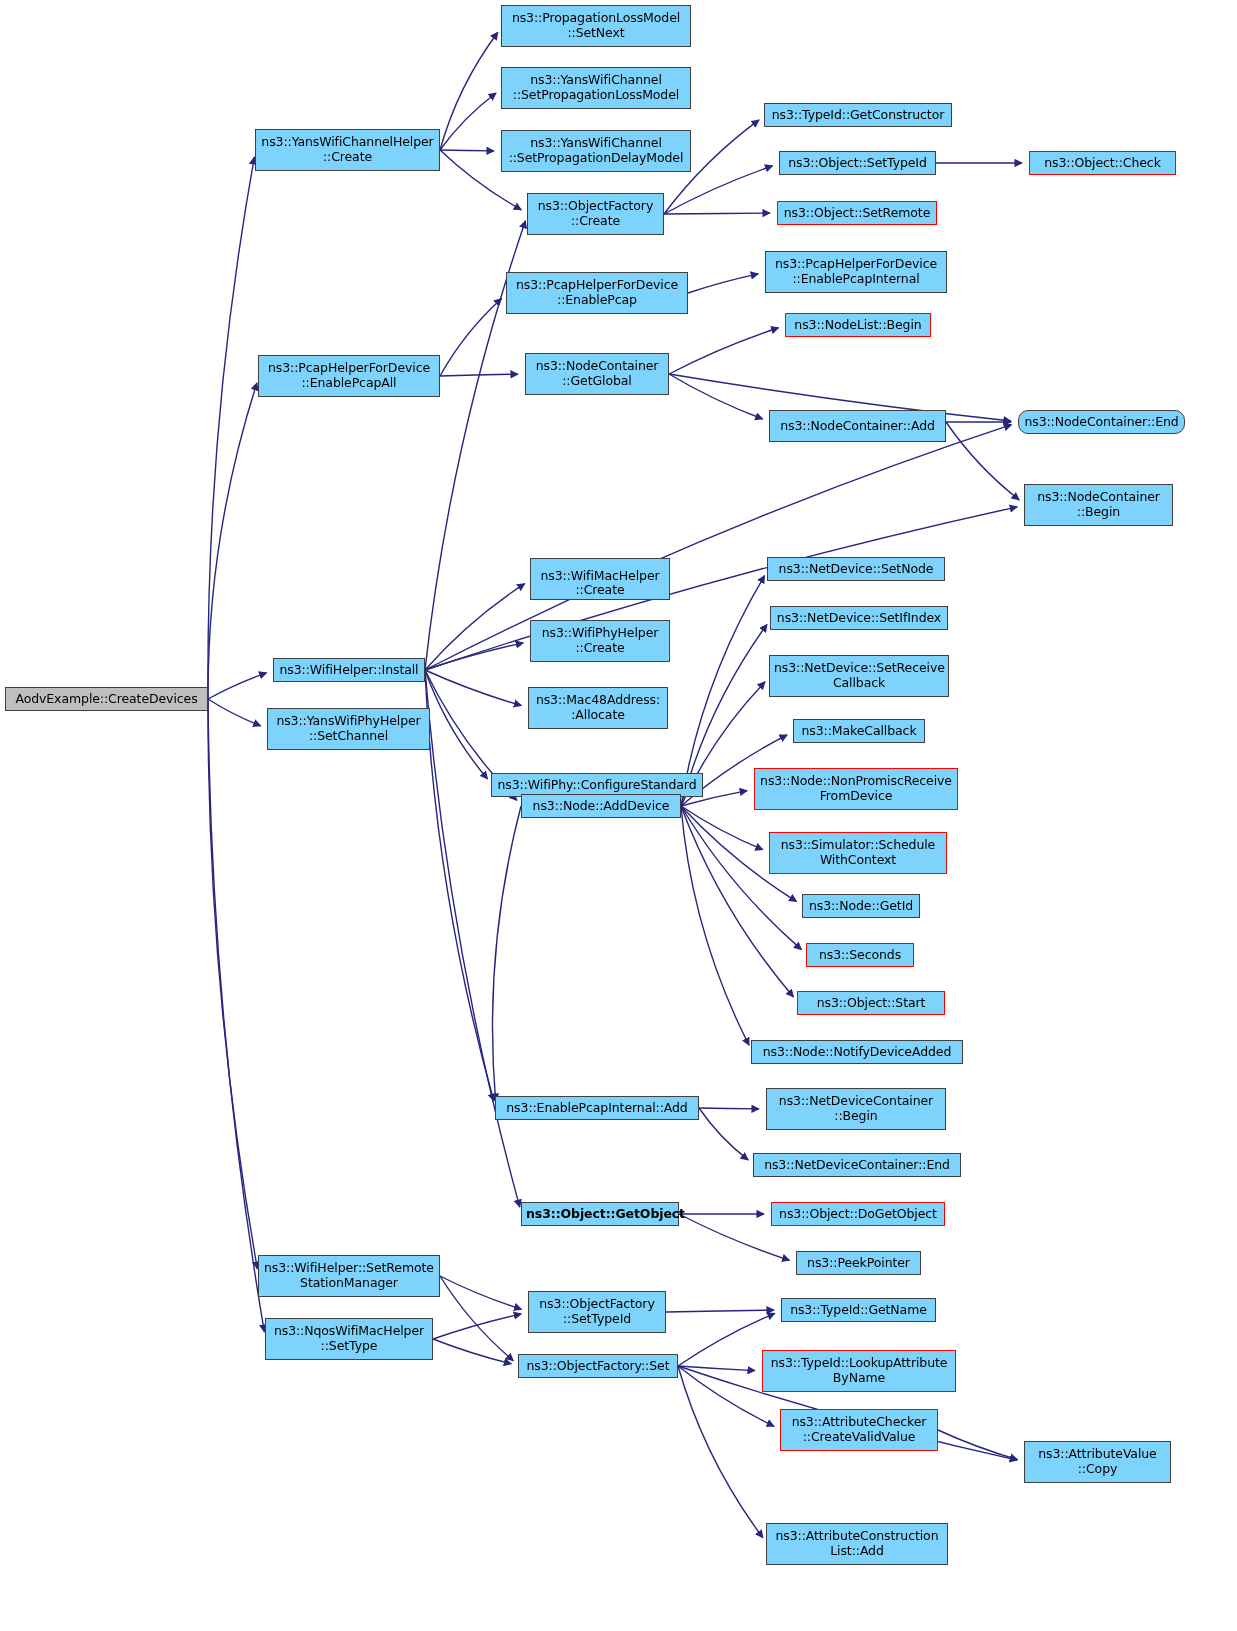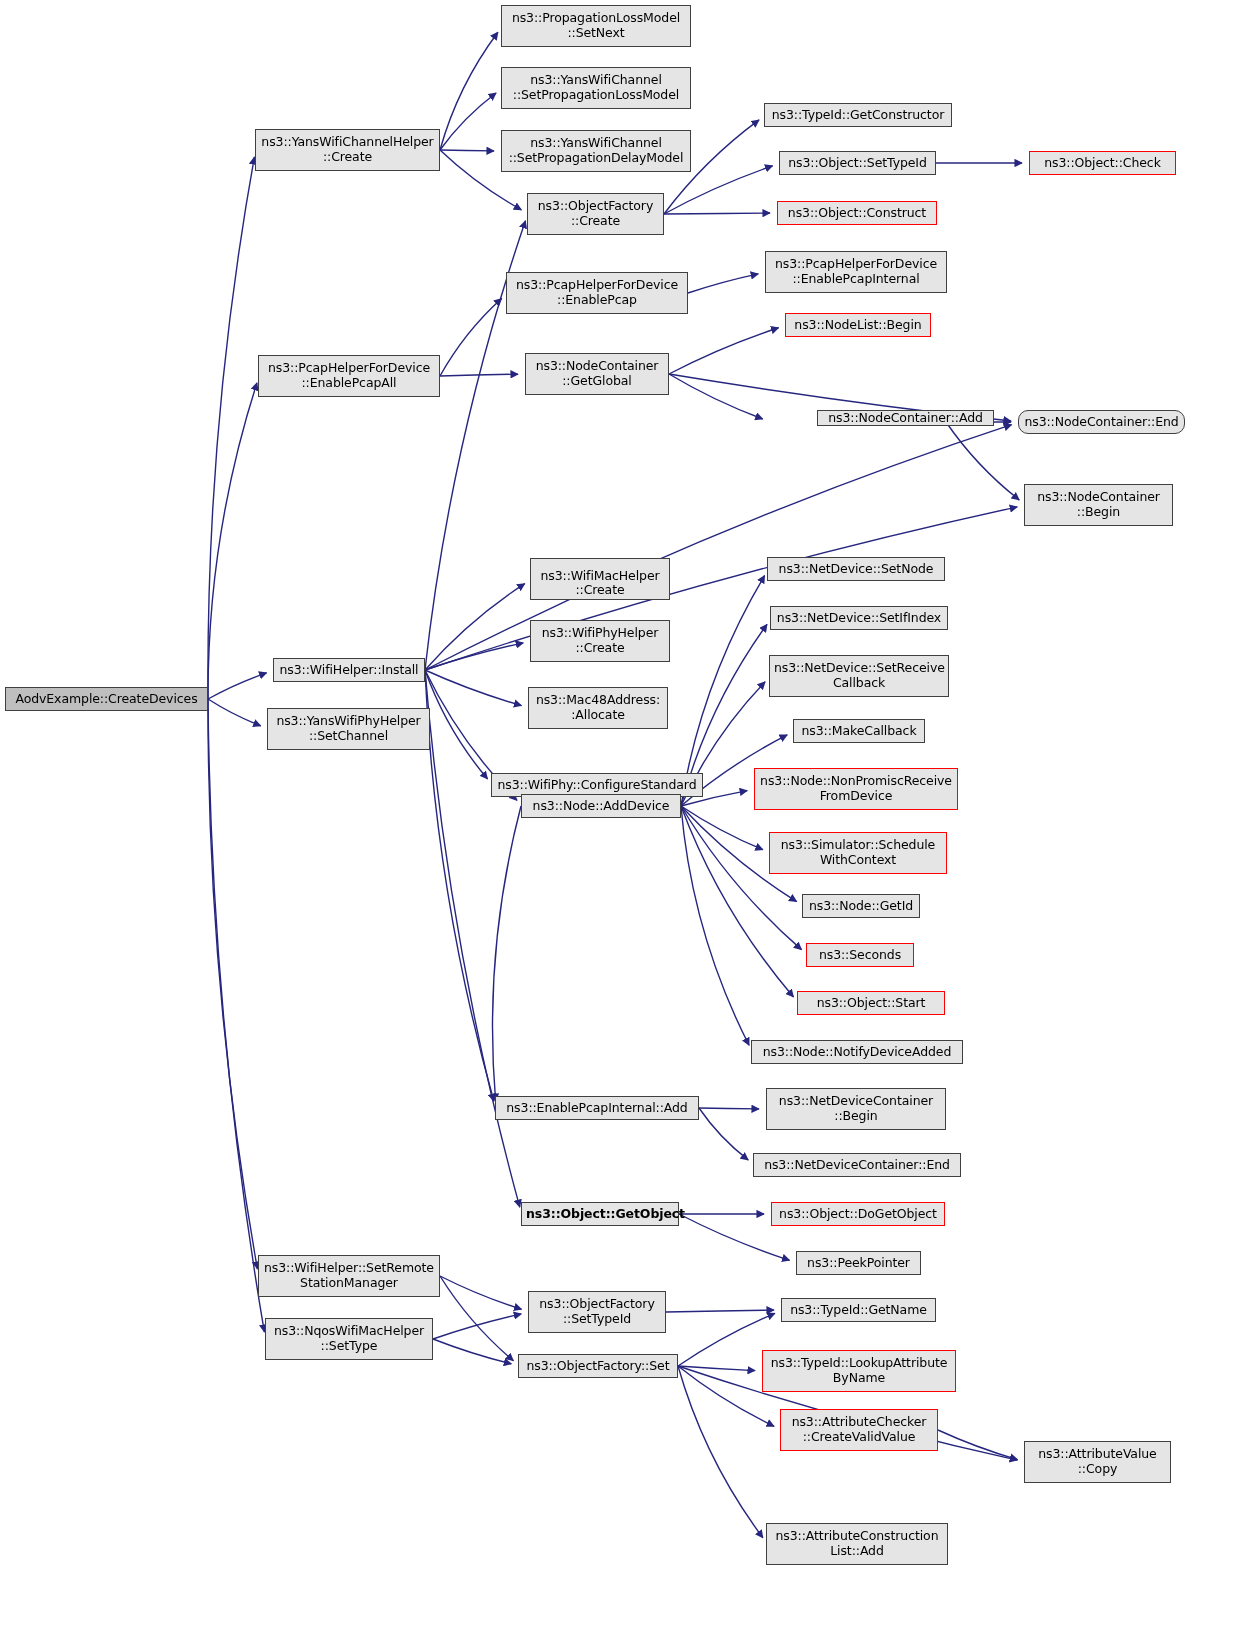--- a/index.html
+++ b/index.html
@@ -22,21 +22,21 @@
     height: 1631px;
     pointer-events: none;
   }
   .node {
     position: absolute;
     box-sizing: border-box;
     display: flex;
     align-items: center;
     justify-content: center;
     text-align: center;
-    background: #e5e5e5;
+    background: #7dd3fc;
     border: 1px solid #404040;
     color: #000000;
     font-size: 12.5px;
     line-height: 1.18;
     letter-spacing: -0.1px;
     padding: 1px 4px;
     white-space: pre-line;
     cursor: pointer;
   }
   .node.red {
@@ -142,25 +142,25 @@
       <div class="node" style="left: 501px; top: 130px; width: 190px; height: 42px;"><span class="node-label">ns3::YansWifiChannel
 ::SetPropagationDelayModel</span></div>
       <div class="node" style="left: 527px; top: 193px; width: 137px; height: 42px;"><span class="node-label">ns3::ObjectFactory
 ::Create</span></div>
       <div class="node" style="left: 506px; top: 272px; width: 182px; height: 42px;"><span class="node-label">ns3::PcapHelperForDevice
 ::EnablePcap</span></div>
       <div class="node" style="left: 525px; top: 353px; width: 144px; height: 42px;"><span class="node-label">ns3::NodeContainer
 ::GetGlobal</span></div>
       <div class="node" style="left: 764px; top: 103px; width: 188px; height: 24px;"><span class="node-label">ns3::TypeId::GetConstructor</span></div>
       <div class="node" style="left: 779px; top: 151px; width: 157px; height: 24px;"><span class="node-label">ns3::Object::SetTypeId</span></div>
-      <div class="node red" style="left: 777px; top: 201px; width: 160px; height: 24px;"><span class="node-label">ns3::Object::Construct</span></div>
+      <div class="node red" style="left: 777px; top: 201px; width: 160px; height: 24px;"><span class="node-label">ns3::Object::SetRemote</span></div>
       <div class="node" style="left: 765px; top: 251px; width: 182px; height: 42px;"><span class="node-label">ns3::PcapHelperForDevice
 ::EnablePcapInternal</span></div>
       <div class="node red" style="left: 785px; top: 313px; width: 146px; height: 24px;"><span class="node-label">ns3::NodeList::Begin</span></div>
-      <div class="node" style="left: 769px; top: 410px; width: 177px; height: 16px; margin-left: 48px;"><span class="node-label">ns3::NodeContainer::Add</span></div>
+      <div class="node" style="left: 769px; top: 410px; width: 177px; height: 32px;"><span class="node-label">ns3::NodeContainer::Add</span></div>
       <div class="node red" style="left: 1029px; top: 151px; width: 147px; height: 24px;"><span class="node-label">ns3::Object::Check</span></div>
       <div class="node" style="left: 1018px; top: 410px; width: 167px; height: 24px; border-radius: 10px;"><span class="node-label">ns3::NodeContainer::End</span></div>
       <div class="node" style="left: 1024px; top: 484px; width: 149px; height: 42px;"><span class="node-label">ns3::NodeContainer
 ::Begin</span></div>
       <div class="node" style="left: 530px; top: 558px; width: 140px; height: 42px; align-items: flex-end;"><span class="node-label">ns3::WifiMacHelper
 ::Create</span></div>
       <div class="node" style="left: 530px; top: 620px; width: 140px; height: 42px;"><span class="node-label">ns3::WifiPhyHelper
 ::Create</span></div>
       <div class="node" style="left: 528px; top: 687px; width: 140px; height: 42px;"><span class="node-label">ns3::Mac48Address:
 :Allocate</span></div>

